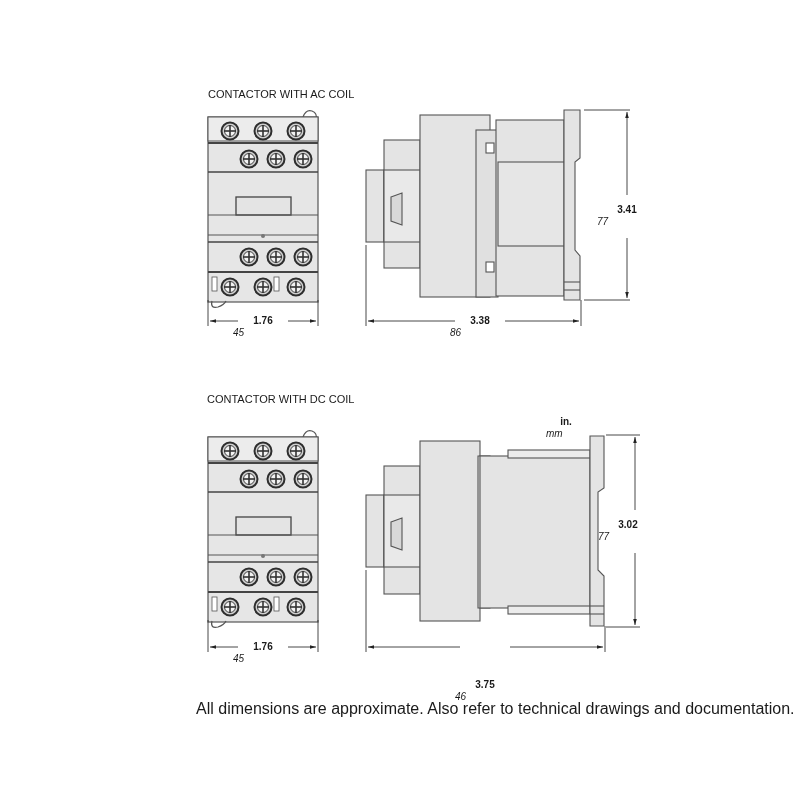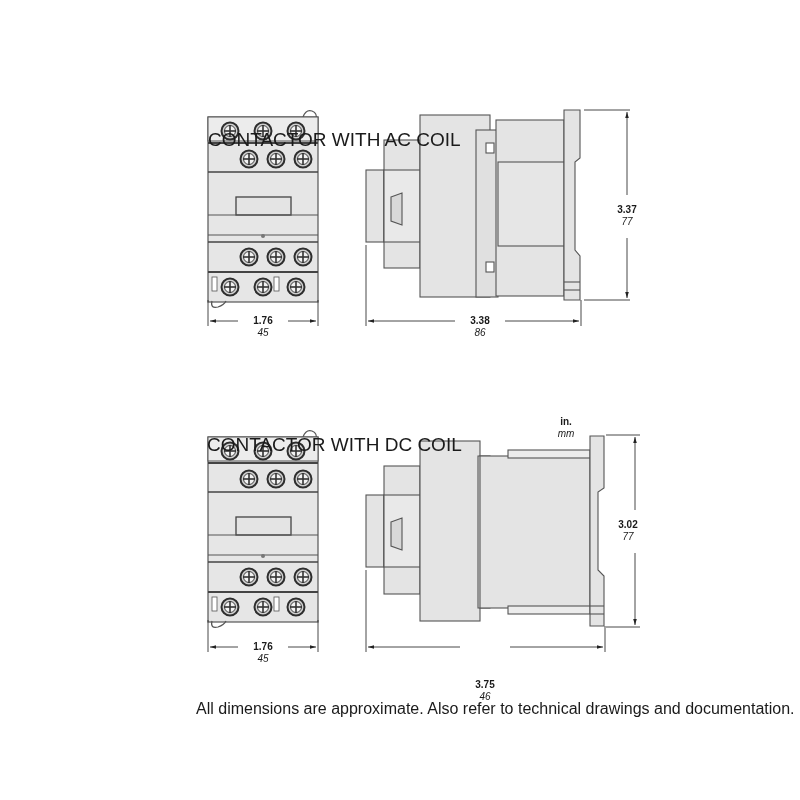--- a/index.html
+++ b/index.html
@@ -1,21 +1,21 @@
 <!DOCTYPE html>
 <html><head>
   <meta charset="utf-8">
   <style>
     html, body { margin: 0; padding: 0; background: #ffffff; }
     body { width: 800px; height: 800px; position: relative; overflow: hidden;
            font-family: "Liberation Sans", sans-serif; color: #1a1a1a; }
     .abs { position: absolute; }
-    .section-title { font-size: 19px; letter-spacing: 0; white-space: nowrap; margin-top: 41px; }
+    .section-title { font-size: 11px; letter-spacing: 0; white-space: nowrap; }
     .dim-in { font-size: 10px; font-weight: bold; text-align: center; line-height: 12px; }
-    .dim-mm { font-size: 10px; font-style: italic; text-align: center; line-height: 12px; }
+    .dim-mm { font-size: 10px; font-style: italic; line-height: 12px; }
     .dim-label { width: 60px; }
     .unit-legend { width: 40px; margin-top: 47px; }
     .footnote { font-size: 16px; white-space: nowrap; }
     svg { position: absolute; left: 0; top: 0; }
   </style>
 </head>
 <body>
 
 <svg width="800" height="800" viewBox="0 0 800 800">
   <defs>
@@ -148,21 +148,21 @@
 
 <div class="abs dim-label" style="left:233px; top:315px;">
   <div class="dim-in">1.76</div>
   <div class="dim-mm">45</div>
 </div>
 <div class="abs dim-label" style="left:450px; top:315px;">
   <div class="dim-in">3.38</div>
   <div class="dim-mm">86</div>
 </div>
 <div class="abs dim-label" style="left:597px; top:204px;">
-  <div class="dim-in">3.37</div>
+  <div class="dim-in">3.41</div>
   <div class="dim-mm">77</div>
 </div>
 
 <div class="abs unit-legend" style="left:546px; top:369px;">
   <div class="dim-in">in.</div>
   <div class="dim-mm">mm</div>
 </div>
 
 <div class="abs section-title" style="left:207px; top:393px;">CONTACTOR WITH DC COIL</div>
 

